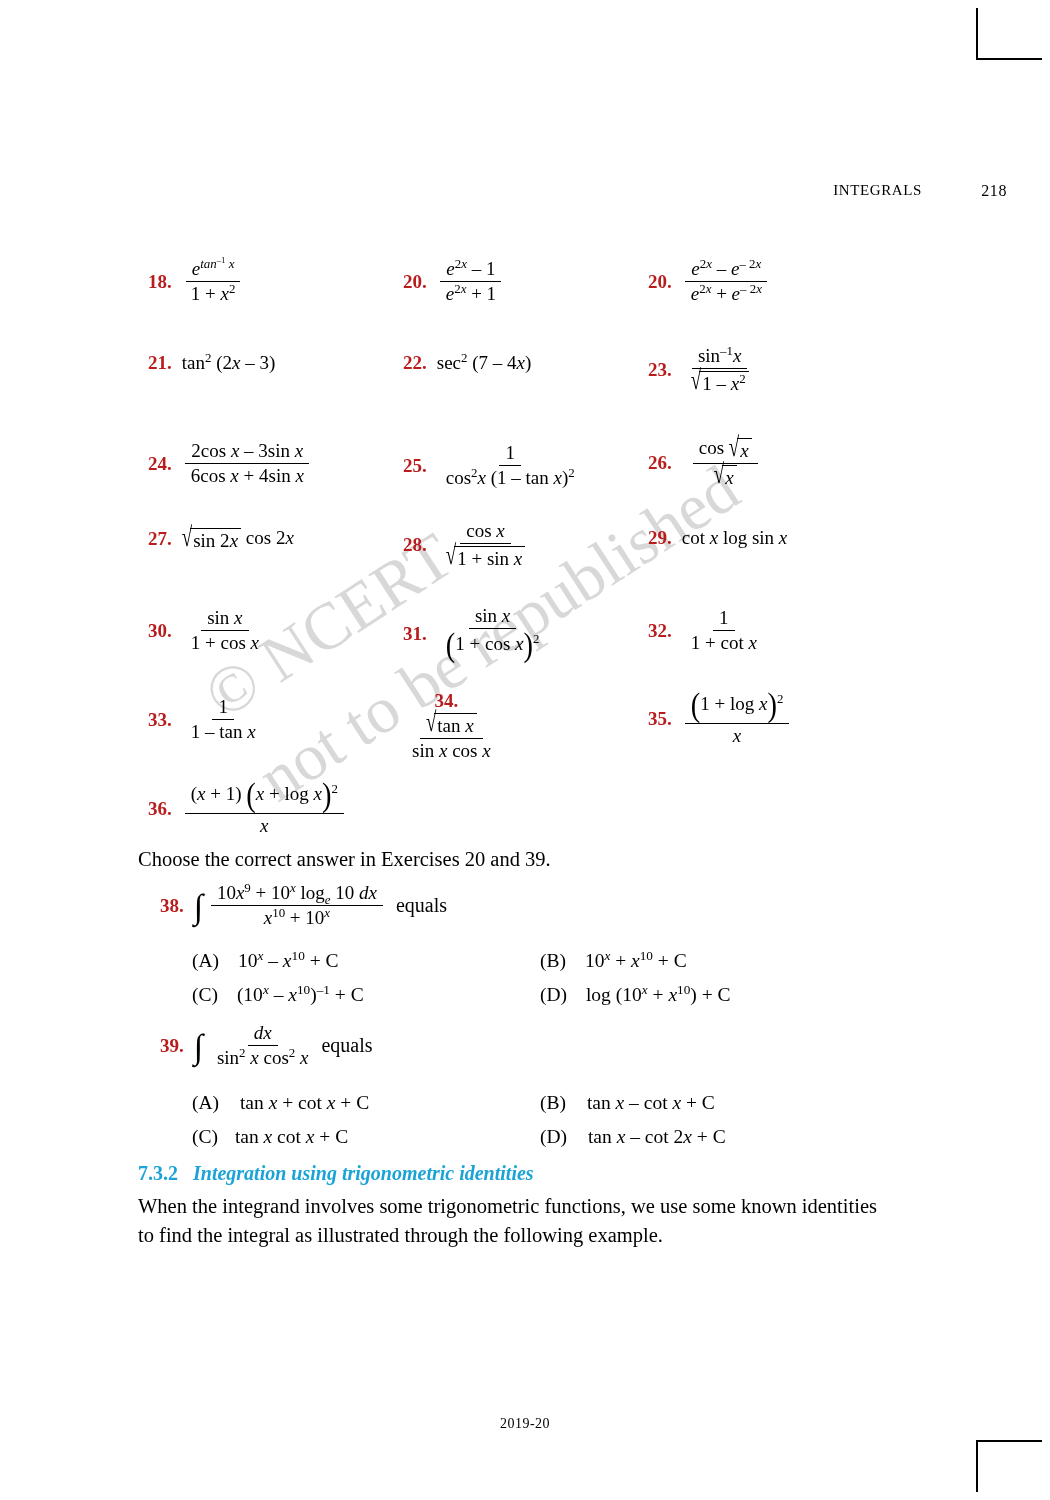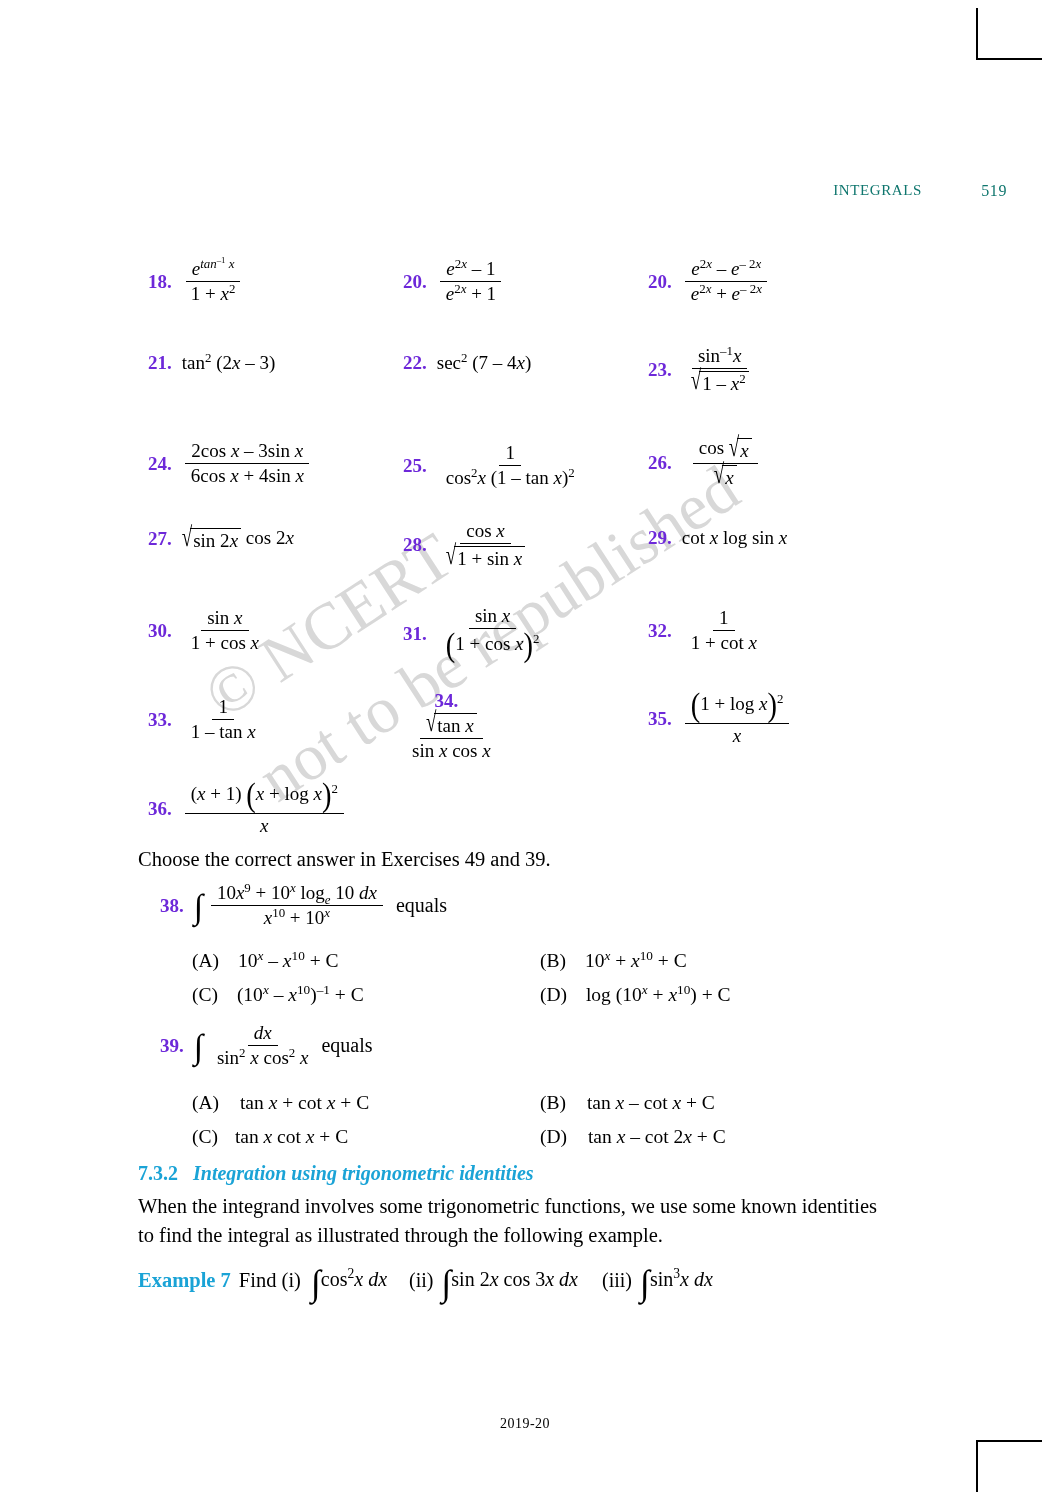--- a/index.html
+++ b/index.html
@@ -30,21 +30,21 @@
   .crop-tr-h { right: 8px; top: 58px; width: 66px; height: 2px; }
   .crop-br-v { right: 72px; bottom: 8px; width: 2px; height: 52px; }
   .crop-br-h { right: 8px; bottom: 58px; width: 66px; height: 2px; }
 
   .header {
     position: absolute;
     right: 128px;
     top: 182px;
     font-size: 15px;
     letter-spacing: 0.6px;
-    color: #0f766e;
+    color: #000000;
     margin-left: 16px;
   }
   .header .pageno {
     position: absolute;
     left: 148px;
     top: 0;
     font-size: 16px;
   }
 
   .watermark {
@@ -65,21 +65,21 @@
   .watermark span { display: block; white-space: nowrap; }
 
   .content {
     position: absolute;
     left: 0; top: 0;
     width: 1050px; height: 1500px;
     z-index: 2;
   }
 
   .num {
-    color: #6d28d9;
+    color: #b91c1c;
     font-weight: bold;
     font-family: "Liberation Serif", serif;
   }
   .item {
     position: absolute;
     display: flex;
     align-items: center;
     font-size: 19px;
   }
   .item .lbl {
@@ -192,21 +192,21 @@
 
   <div class="watermark">
     <span>© NCERT</span>
     <span>not to be republished</span>
   </div>
 
   <div class="content">
 
     <div class="header">
       <span>INTEGRALS</span>
-      <span class="pageno">519</span>
+      <span class="pageno">218</span>
     </div>
 
     <div class="item" style="left:148px; top:258px;">
       <span class="num lbl">18.</span>
       <span class="math">
         <span class="frac">
             <span class="top"><i class="v">e</i><sup><i class="v">tan</i><sup>–1</sup> <i class="v">x</i></sup></span>
             <span class="bot">1 + <i class="v">x</i><sup>2</sup></span>
           </span>
       </span>
@@ -386,21 +386,21 @@
       <span class="num lbl">36.</span>
       <span class="math">
         <span class="frac">
             <span class="top">(<i class="v">x</i> + 1) <span class="paren-big">(</span><i class="v">x</i> + log <i class="v">x</i><span class="paren-big">)</span><sup>2</sup></span>
             <span class="bot"><i class="v">x</i></span>
           </span>
       </span>
     </div>
 
 
-    <div class="para" style="left:138px; top:845px;">Choose the correct answer in Exercises 49 and 39.</div>
+    <div class="para" style="left:138px; top:845px;">Choose the correct answer in Exercises 20 and 39.</div>
 
     <div class="item" style="left:160px; top:882px;">
       <span class="num lbl">38.</span>
       <span class="math">
         <span class="intg">∫</span>
         <span class="frac">
             <span class="top">10<i class="v">x</i><sup>9</sup> + 10<sup><i class="v">x</i></sup> log<sub><i class="v">e</i></sub> 10 <i class="v">dx</i></span>
             <span class="bot"><i class="v">x</i><sup>10</sup> + 10<sup><i class="v">x</i></sup></span>
           </span>
       </span>
@@ -454,26 +454,17 @@
     </div>
 
     <div class="subhead" style="left:138px; top:1162px;">
       <span class="numlbl">7.3.2</span>
       <span>Integration using trigonometric identities</span>
     </div>
 
     <div class="para" style="left:138px; top:1192px; width:790px;">When the integrand involves some trigonometric functions, we use some known identities</div>
     <div class="para" style="left:138px; top:1221px; width:790px;">to find the integral as illustrated through the following example.</div>
 
-    <div class="item" style="left:138px; top:1268px;">
-      <span class="example-lbl" style="font-size:20.5px;">Example 7</span>
-      <span style="font-size:20.5px; margin-left:8px;">Find (i)</span>
-      <span class="math" style="margin-left:10px; font-size:20px;"><span class="intg">∫</span>cos<sup>2</sup><i class="v">x dx</i></span>
-      <span style="margin-left:22px; font-size:20px;">(ii)</span>
-      <span class="math" style="margin-left:8px; font-size:20px;"><span class="intg">∫</span>sin 2<i class="v">x</i> cos 3<i class="v">x dx</i></span>
-      <span style="margin-left:24px; font-size:20px;">(iii)</span>
-      <span class="math" style="margin-left:8px; font-size:20px;"><span class="intg">∫</span>sin<sup>3</sup><i class="v">x dx</i></span>
-    </div>
 
     <div class="footer">2019-20</div>
 
   </div>
 </div>
 
 </body></html>

